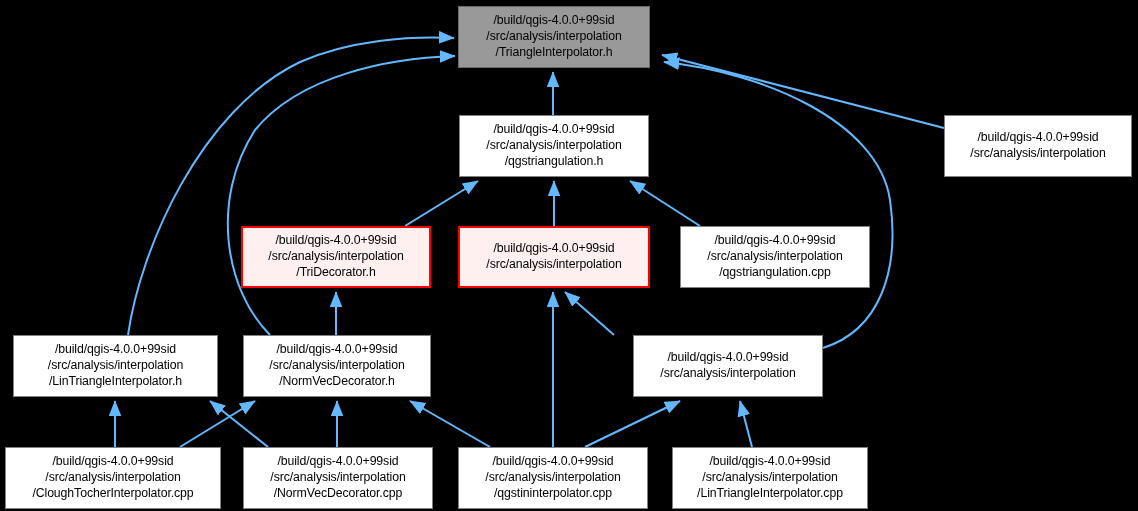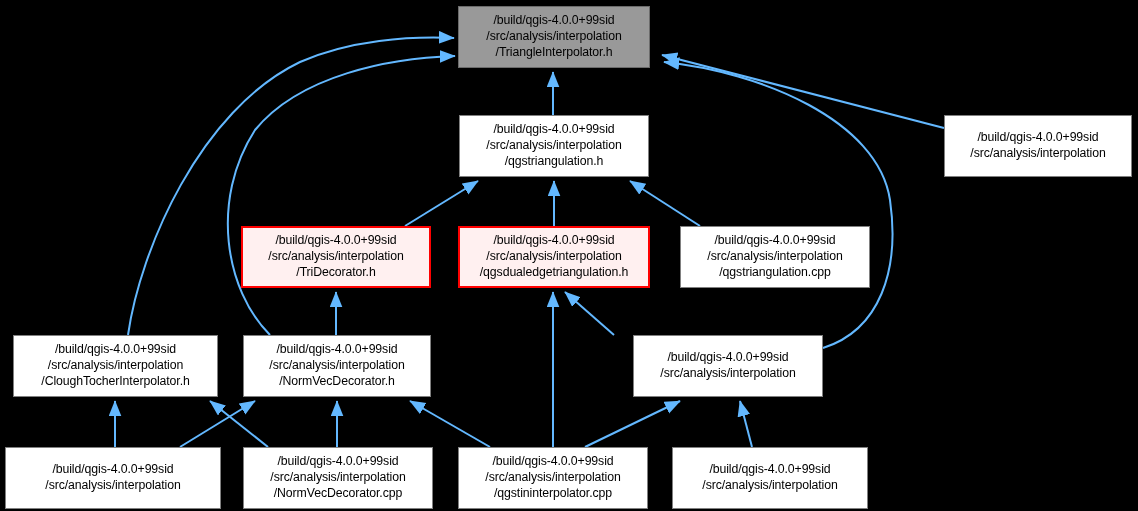--- a/index.html
+++ b/index.html
@@ -79,53 +79,54 @@
         <span class="ln">/qgstriangulation.h</span>
       </div>
       <div class="node hl" style="left: 241px; top: 226px; width: 190px; height: 62px;">
         <span class="ln">/build/qgis-4.0.0+99sid</span>
         <span class="ln">/src/analysis/interpolation</span>
         <span class="ln">/TriDecorator.h</span>
       </div>
       <div class="node hl" style="left: 458px; top: 226px; width: 192px; height: 62px;">
         <span class="ln">/build/qgis-4.0.0+99sid</span>
         <span class="ln">/src/analysis/interpolation</span>
-        <span class="ln">/qgsdualedgetriangulation.h</span>
       </div>
       <div class="node" style="left: 680px; top: 226px; width: 190px; height: 62px;">
         <span class="ln">/build/qgis-4.0.0+99sid</span>
         <span class="ln">/src/analysis/interpolation</span>
         <span class="ln">/qgstriangulation.cpp</span>
       </div>
       <div class="node" style="left: 13px; top: 335px; width: 205px; height: 62px;">
         <span class="ln">/build/qgis-4.0.0+99sid</span>
         <span class="ln">/src/analysis/interpolation</span>
-        <span class="ln">/CloughTocherInterpolator.h</span>
+        <span class="ln">/LinTriangleInterpolator.h</span>
       </div>
       <div class="node" style="left: 243px; top: 335px; width: 188px; height: 62px;">
         <span class="ln">/build/qgis-4.0.0+99sid</span>
         <span class="ln">/src/analysis/interpolation</span>
         <span class="ln">/NormVecDecorator.h</span>
       </div>
       <div class="node" style="left: 633px; top: 335px; width: 190px; height: 62px;">
         <span class="ln">/build/qgis-4.0.0+99sid</span>
         <span class="ln">/src/analysis/interpolation</span>
       </div>
       <div class="node" style="left: 5px; top: 447px; width: 216px; height: 62px;">
         <span class="ln">/build/qgis-4.0.0+99sid</span>
         <span class="ln">/src/analysis/interpolation</span>
+        <span class="ln">/CloughTocherInterpolator.cpp</span>
       </div>
       <div class="node" style="left: 243px; top: 447px; width: 190px; height: 62px;">
         <span class="ln">/build/qgis-4.0.0+99sid</span>
         <span class="ln">/src/analysis/interpolation</span>
         <span class="ln">/NormVecDecorator.cpp</span>
       </div>
       <div class="node" style="left: 458px; top: 447px; width: 190px; height: 62px;">
         <span class="ln">/build/qgis-4.0.0+99sid</span>
         <span class="ln">/src/analysis/interpolation</span>
         <span class="ln">/qgstininterpolator.cpp</span>
       </div>
       <div class="node" style="left: 672px; top: 447px; width: 196px; height: 62px;">
         <span class="ln">/build/qgis-4.0.0+99sid</span>
         <span class="ln">/src/analysis/interpolation</span>
+        <span class="ln">/LinTriangleInterpolator.cpp</span>
       </div>
     </div>
 </div>
 
 </body></html>

